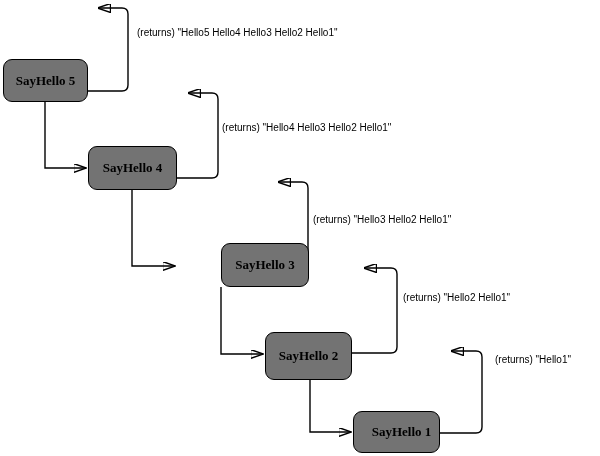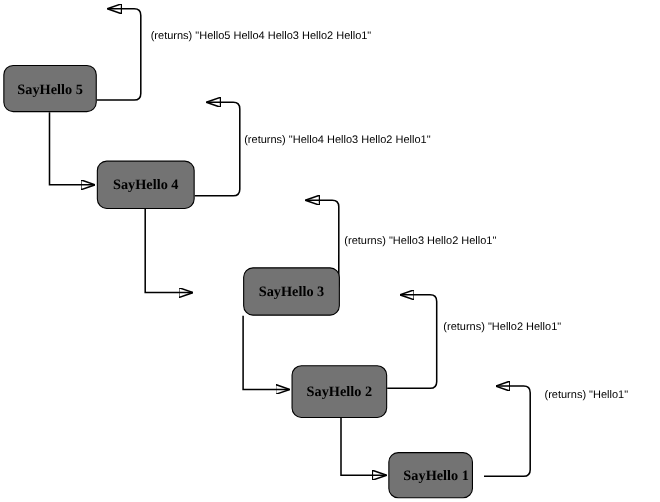--- a/index.html
+++ b/index.html
@@ -22,21 +22,21 @@
     font-family:"Liberation Serif", serif;
     font-weight:700;
     font-size:13px;
     color:#000000;
     z-index:2;
   }
   .b5{left:3px;  top:59px;  width:85px; height:43px;}
   .b4{left:88px; top:146px; width:89px; height:44px;}
   .b3{left:177px;top:243px; width:88px; height:44px;margin-left:44px;}
   .b2{left:265px;top:332px; width:87px; height:48px;}
-  .b1{left:353px;top:411px; width:77px; height:42px;padding-left:10px;}
+  .b1{left:353px;top:411px; width:87px; height:42px;padding-left:10px;}
   .ret{
     position:absolute;
     font-family:"Liberation Sans", sans-serif;
     font-size:10px;
     line-height:12px;
     color:#000000;
     white-space:nowrap;
     z-index:2;
   }
   .t5{left:137px;top:27px;}

